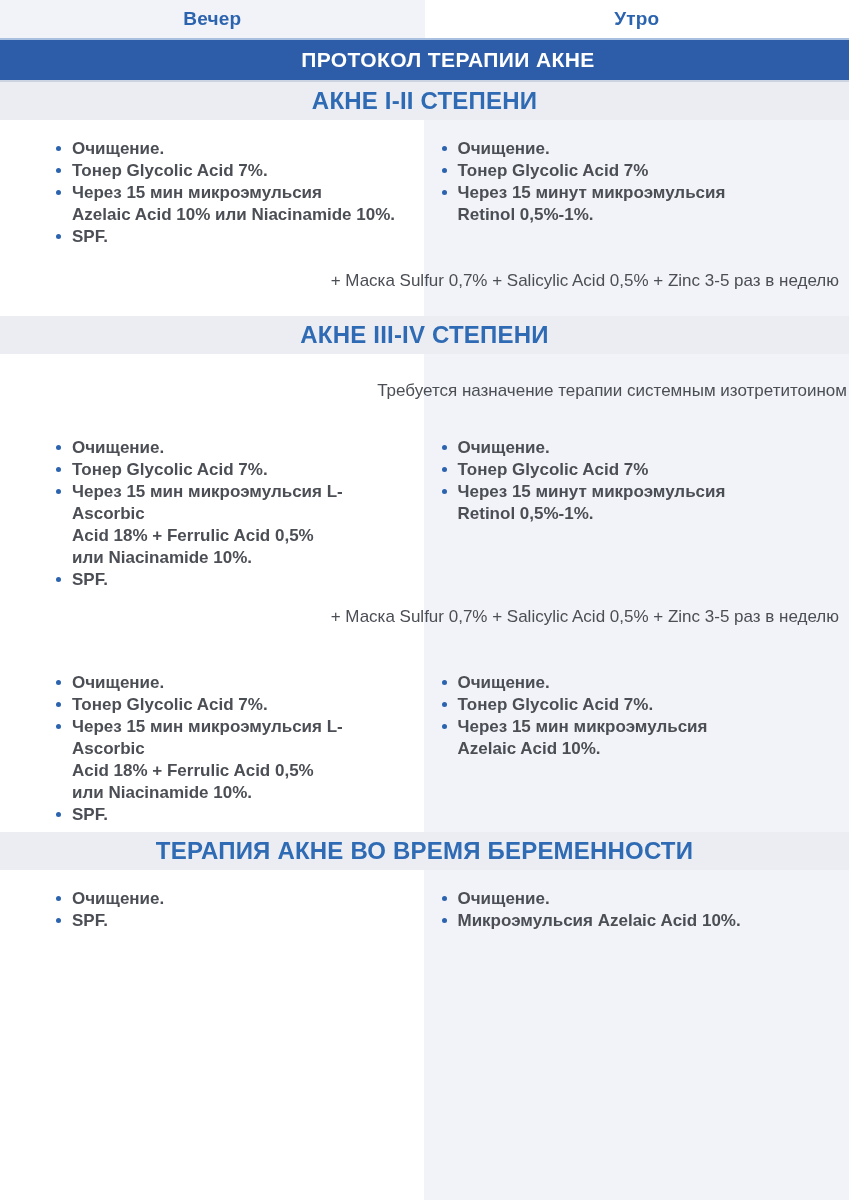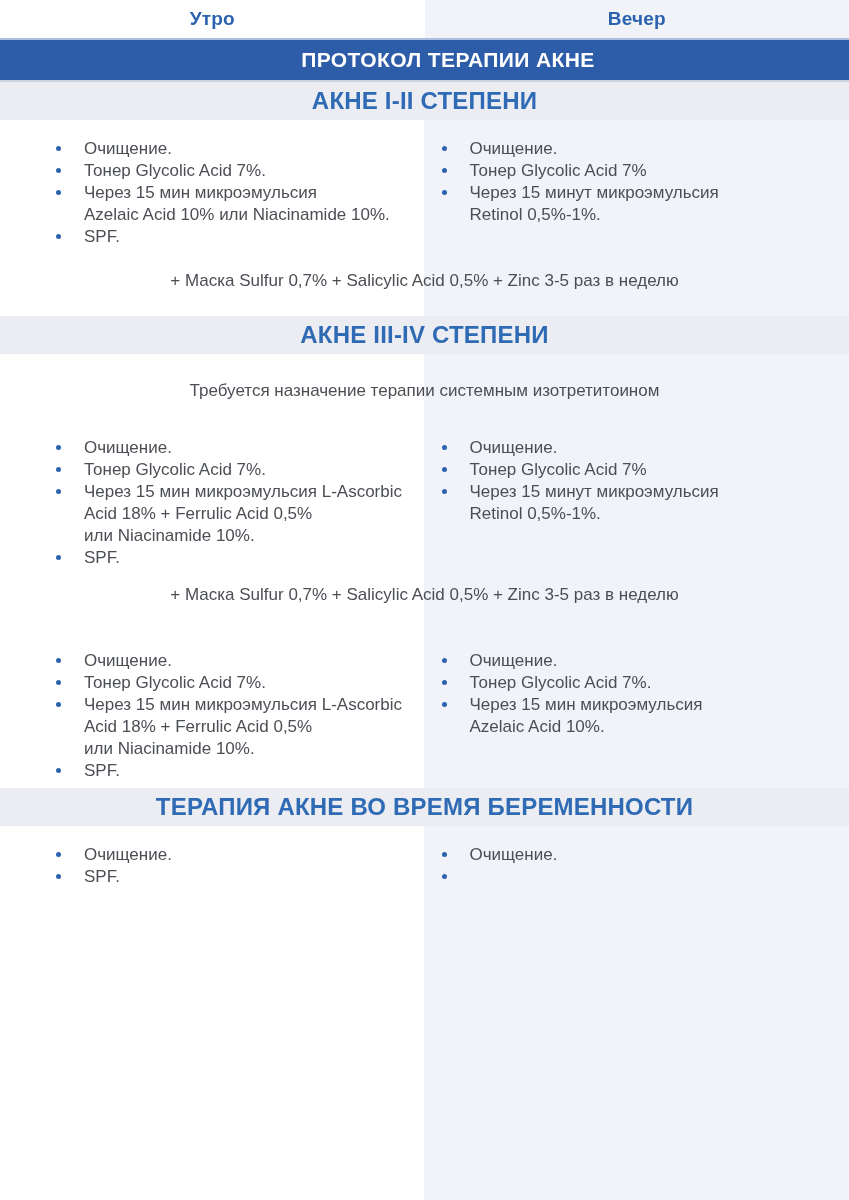--- a/index.html
+++ b/index.html
@@ -29,44 +29,44 @@
     height:38px; background:#ebedf2; color:#2f6bb4;
     display:flex; align-items:center; justify-content:center;
     font-size:24px; font-weight:bold; letter-spacing:0.2px;
   }
   
   .cols { display:flex; }
   .col { width:50%; box-sizing:border-box; }
   .col.left  { padding:18px 14px 6px 56px; }
   .col.right { padding:18px 14px 6px 17px; }
   ul.items { list-style:none; margin:0; padding:0; }
-  li.item { display:flex; gap:23px; font-size:17px; line-height:22px; color:#4b4e54; }
+  li.item { display:flex; gap:11px; font-size:17px; line-height:22px; color:#4b4e54;font-weight:bold; }
   .dot {
     flex:0 0 5px; width:5px; height:5px; border-radius:50%;
     background:#2b63ae; margin-top:8px;
   }
   .txt { white-space:pre-line; }
   
-  .note { text-align:center; font-size:17px; line-height:22px; color:#4b4e54; }
+  .note { text-align:right; font-size:17px; line-height:22px; color:#4b4e54; }
   .note.n-mask1 { padding:16px 10px 24px; }
   .note.n-iso   { padding:26px 2px 17px; }
   .note.n-mask2 { padding:5px 10px 26px; }
   .cols.tight-bottom .col { padding-bottom:10px; }
 </style>
 </head>
 <body>
 
 <div class="page">
 
   <div class="time-row">
+    <div class="time-cell evening">
+      <span>Вечер</span>
+    </div>
     <div class="time-cell morning">
       <span>Утро</span>
-    </div>
-    <div class="time-cell evening">
-      <span>Вечер</span>
     </div>
   </div>
 
   <div class="title-bar">ПРОТОКОЛ ТЕРАПИИ АКНЕ</div>
 
   <div>
     <div class="band">АКНЕ I-II СТЕПЕНИ</div>
     <div class="cols">
       <div class="col left">
         <ul class="items">
@@ -220,19 +220,20 @@
         </ul>
       </div>
       <div class="col right">
         <ul class="items">
           <li class="item">
               <span class="dot"></span>
               <span class="txt">Очищение.</span>
             </li>
           <li class="item">
               <span class="dot"></span>
+              <span class="txt">Микроэмульсия Azelaic Acid 10%.</span>
             </li>
         </ul>
       </div>
     </div>
   </div>
 
 </div>
 
 </body></html>

